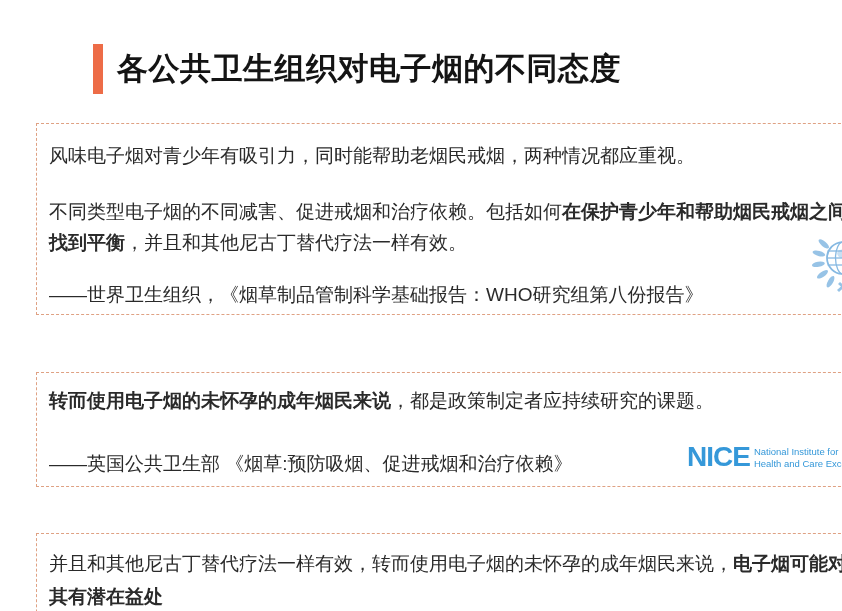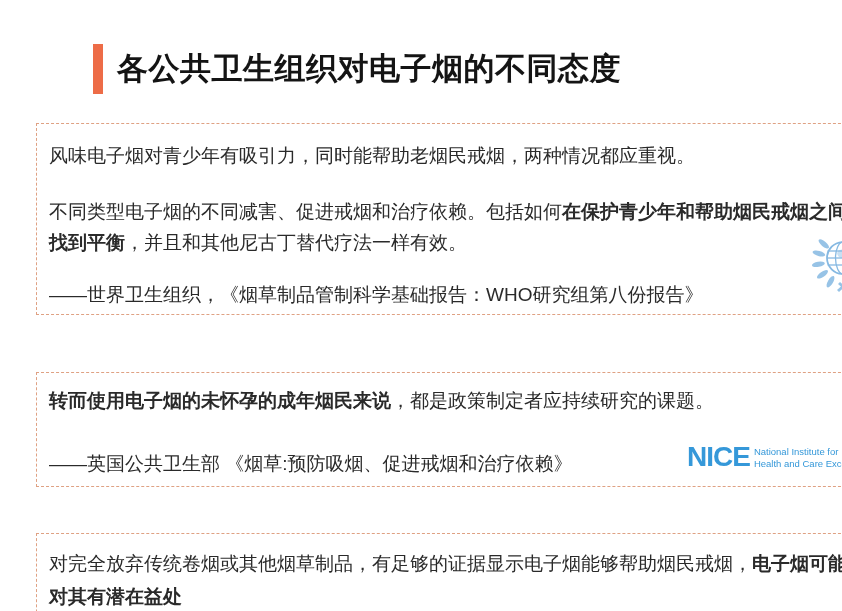--- a/index.html
+++ b/index.html
@@ -124,16 +124,16 @@
     <div class="nice-logo">
       <span class="nice-word">NICE</span>
       <span class="nice-tagline">
         <div>National Institute for</div>
         <div>Health and Care Excellence</div>
       </span>
     </div>
   </div>
 
   <div class="quote-box box-3">
-    <p class="p1"><span>对完全放弃传统卷烟或其他烟草制品，有足够的证据显示电子烟能够帮助烟民戒烟，</span><span class="b">电子烟可能对其有潜在益处</span></p>
+    <p class="p1"><span>并且和其他尼古丁替代疗法一样有效，转而使用电子烟的未怀孕的成年烟民来说，</span><span class="b">电子烟可能对其有潜在益处</span></p>
   </div>
 
 </div>
 
 </body></html>

